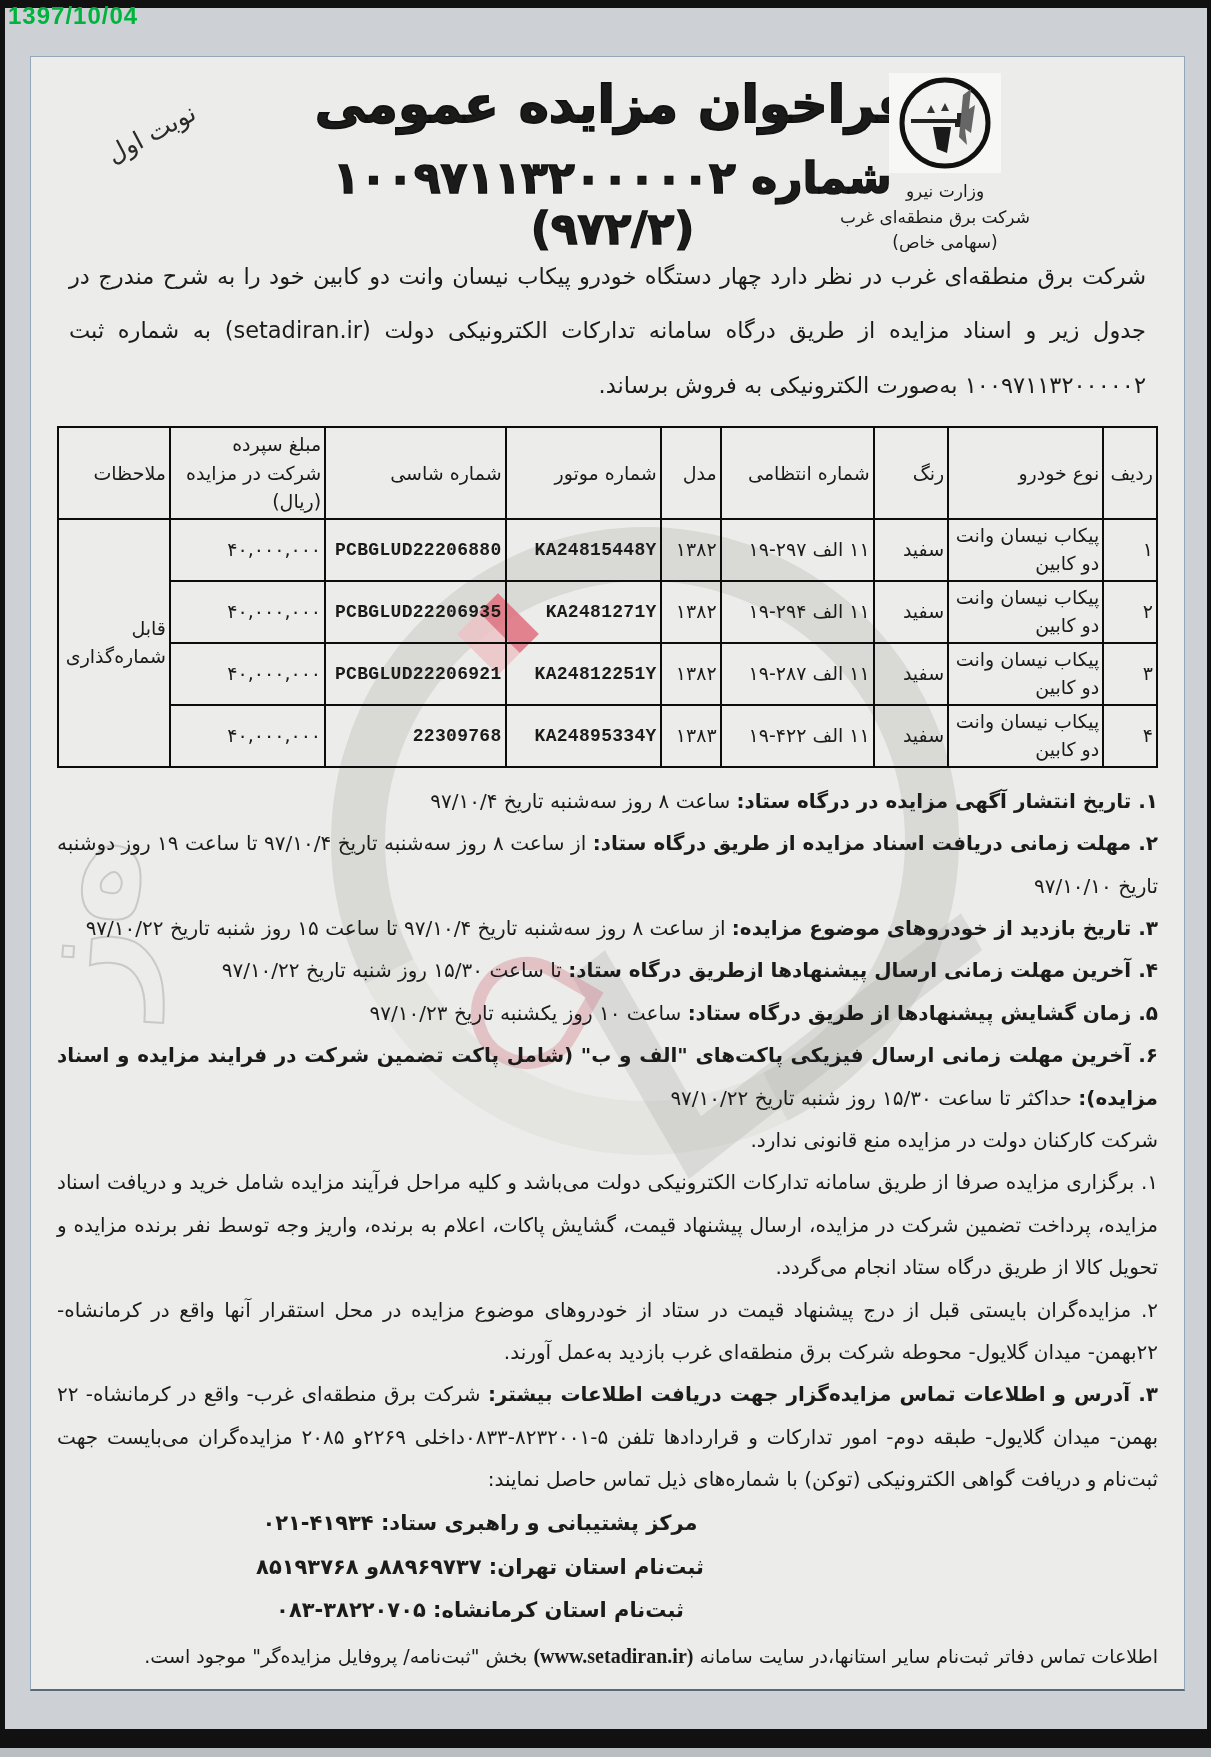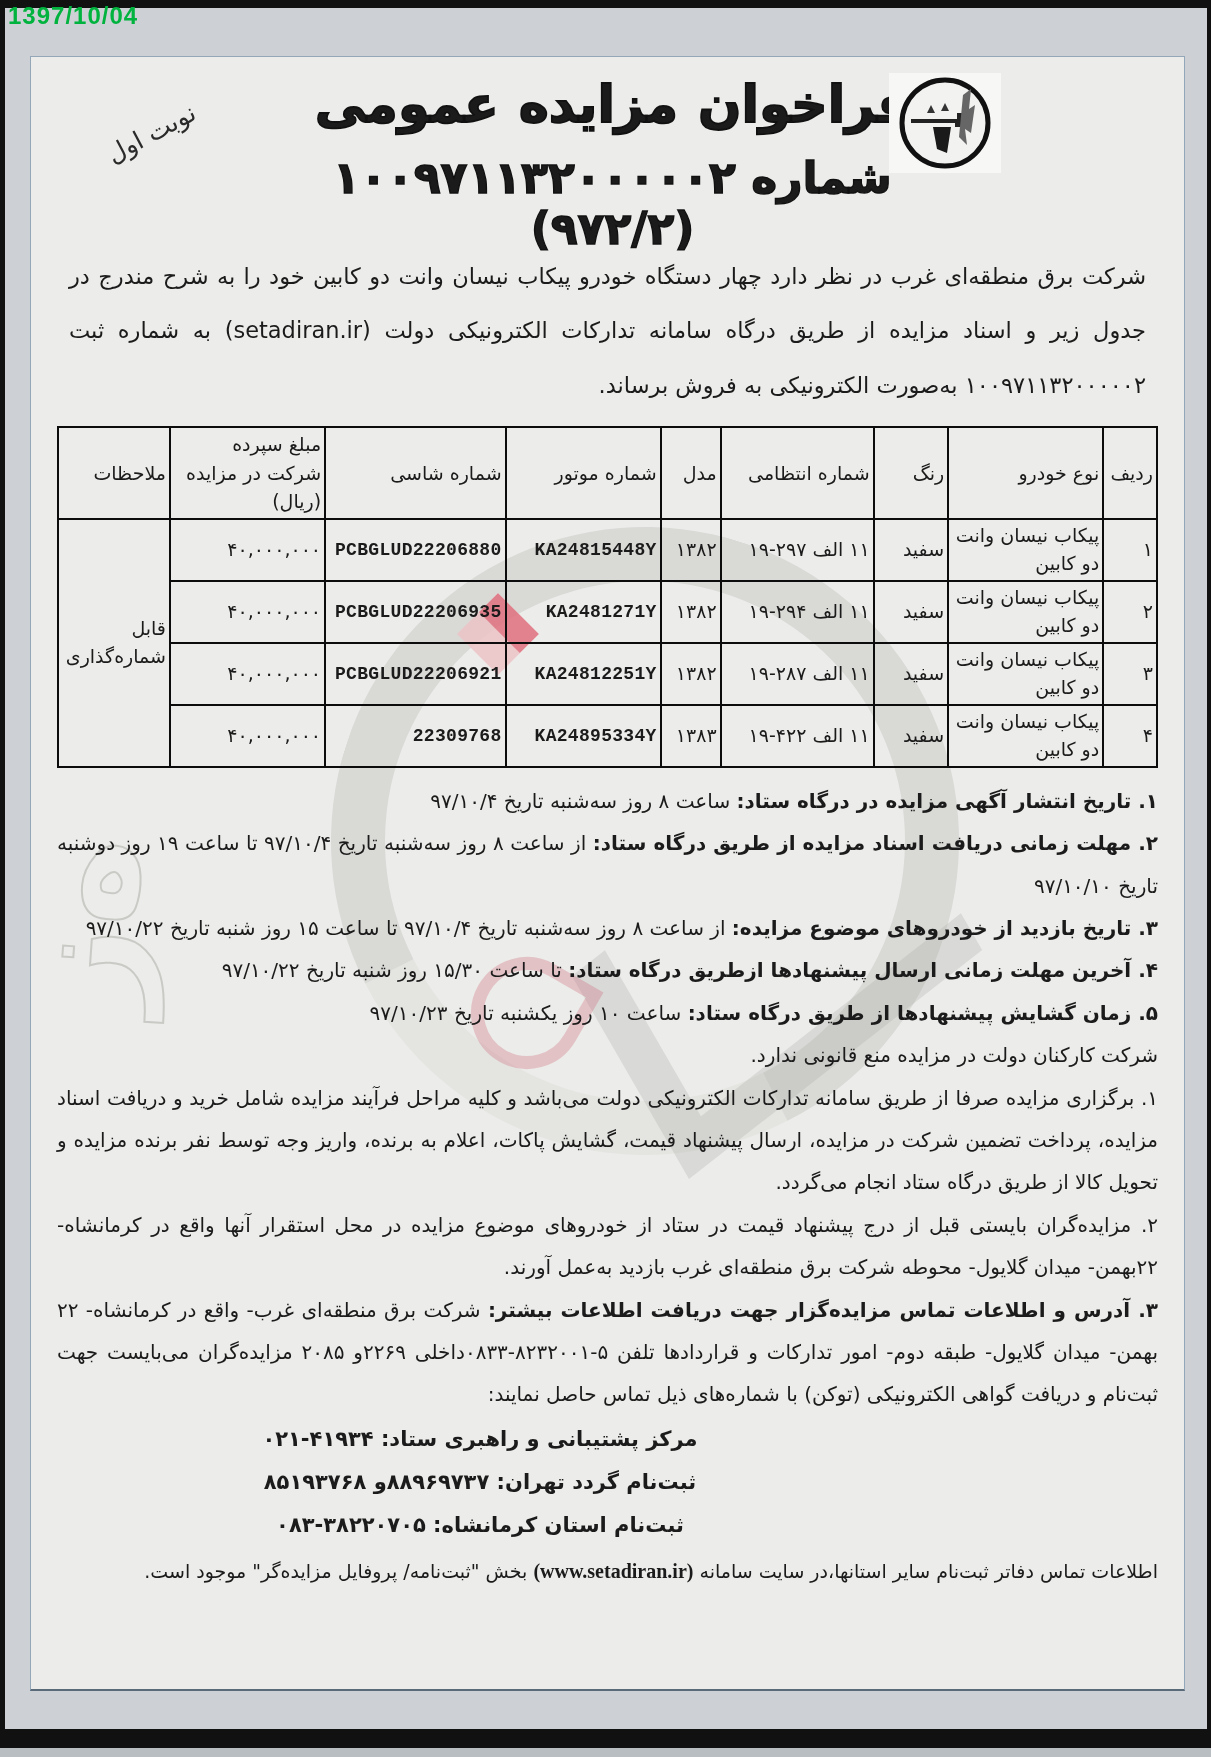--- a/index.html
+++ b/index.html
@@ -112,20 +112,25 @@
       </div>
       <div class="org">
         <div class="logo-box">
           <svg width="96" height="96" viewBox="0 0 96 96">
             <circle cx="48" cy="48" r="43" fill="#f2f2f0" stroke="#111" stroke-width="5"></circle>
             <path d="M14 44 L60 44 L60 38 L70 38 L70 52 L58 52 L58 48 L14 48 Z" fill="#222"></path>
             <path d="M30 38 L34 30 L38 38 Z M44 36 L48 28 L52 36 Z" fill="#333"></path>
             <path d="M66 20 L74 14 L72 34 L78 30 L74 58 L68 54 L70 70 L62 62 Z" fill="#666"></path>
             <path d="M36 52 L54 52 L50 78 L40 74 Z" fill="#1a1a1a"></path>
           </svg>
+        </div>
+        <div class="org-lines">
+          <div>وزارت نیرو</div>
+          <div>شرکت برق منطقه‌ای غرب</div>
+          <div>(سهامی خاص)</div>
         </div>
       </div>
     </div>
 
     <p class="intro">شرکت برق منطقه‌ای غرب در نظر دارد چهار دستگاه خودرو پیکاب نیسان وانت دو کابین خود را به شرح مندرج در جدول زیر و اسناد مزایده از طریق درگاه سامانه تدارکات الکترونیکی دولت (setadiran.ir) به شماره ثبت ۱۰۰۹۷۱۱۳۲۰۰۰۰۰۲ به‌صورت الکترونیکی به فروش برساند.</p>
 
     <table>
       <colgroup>
         <col class="c-no">
           <col class="c-type">
@@ -192,33 +197,34 @@
       </tr>
     </tbody>
       </table>
 
     <div class="sched">
       <div class="item"><b>۱. تاریخ انتشار آگهی مزایده در درگاه ستاد:</b><span> ساعت ۸ روز سه‌شنبه تاریخ ۹۷/۱۰/۴</span></div>
       <div class="item"><b>۲. مهلت زمانی دریافت اسناد مزایده از طریق درگاه ستاد:</b><span> از ساعت ۸ روز سه‌شنبه تاریخ ۹۷/۱۰/۴ تا ساعت ۱۹ روز دوشنبه تاریخ ۹۷/۱۰/۱۰</span></div>
       <div class="item"><b>۳. تاریخ بازدید از خودروهای موضوع مزایده:</b><span> از ساعت ۸ روز سه‌شنبه تاریخ ۹۷/۱۰/۴ تا ساعت ۱۵ روز شنبه تاریخ ۹۷/۱۰/۲۲</span></div>
       <div class="item"><b>۴. آخرین مهلت زمانی ارسال پیشنهادها ازطریق درگاه ستاد:</b><span> تا ساعت ۱۵/۳۰ روز شنبه تاریخ ۹۷/۱۰/۲۲</span></div>
       <div class="item"><b>۵. زمان گشایش پیشنهادها از طریق درگاه ستاد:</b><span> ساعت ۱۰ روز یکشنبه تاریخ ۹۷/۱۰/۲۳</span></div>
+      <div class="item"><b>۶. آخرین مهلت زمانی ارسال فیزیکی پاکت‌های "الف و ب" (شامل پاکت تضمین شرکت در فرایند مزایده و اسناد مزایده):</b><span> حداکثر تا ساعت ۱۵/۳۰ روز شنبه تاریخ ۹۷/۱۰/۲۲</span></div>
     </div>
 
     <div class="plain">شرکت کارکنان دولت در مزایده منع قانونی ندارد.</div>
 
     <div class="conds">
       <div class="item"><b></b><span>۱. برگزاری مزایده صرفا از طریق سامانه تدارکات الکترونیکی دولت می‌باشد و کلیه مراحل فرآیند مزایده شامل خرید و دریافت اسناد مزایده، پرداخت تضمین شرکت در مزایده، ارسال پیشنهاد قیمت، گشایش پاکات، اعلام به برنده، واریز وجه توسط نفر برنده مزایده و تحویل کالا از طریق درگاه ستاد انجام می‌گردد.</span></div>
       <div class="item"><b></b><span>۲. مزایده‌گران بایستی قبل از درج پیشنهاد قیمت در ستاد از خودروهای موضوع مزایده در محل استقرار آنها واقع در کرمانشاه- ۲۲بهمن- میدان گلایول- محوطه شرکت برق منطقه‌ای غرب بازدید به‌عمل آورند.</span></div>
       <div class="item"><b>۳. آدرس و اطلاعات تماس مزایده‌گزار جهت دریافت اطلاعات بیشتر:</b><span> شرکت برق منطقه‌ای غرب- واقع در کرمانشاه- ۲۲ بهمن- میدان گلایول- طبقه دوم- امور تدارکات و قراردادها تلفن ۵-۸۲۳۲۰۰۱-۰۸۳۳داخلی ۲۲۶۹و ۲۰۸۵ مزایده‌گران می‌بایست جهت ثبت‌نام و دریافت گواهی الکترونیکی (توکن) با شماره‌های ذیل تماس حاصل نمایند:</span></div>
     </div>
 
     <div class="contacts">
       <div class="cline"><span>مرکز پشتیبانی و راهبری ستاد:</span><span> ۴۱۹۳۴-۰۲۱</span></div>
-      <div class="cline"><span>ثبت‌نام گردد تهران:</span><span> ۸۸۹۶۹۷۳۷و ۸۵۱۹۳۷۶۸</span></div>
+      <div class="cline"><span>ثبت‌نام استان تهران:</span><span> ۸۸۹۶۹۷۳۷و ۸۵۱۹۳۷۶۸</span></div>
       <div class="cline"><span>ثبت‌نام استان کرمانشاه:</span><span> ۳۸۲۲۰۷۰۵-۰۸۳</span></div>
     </div>
 
     <div class="registry">
       <span>اطلاعات تماس دفاتر ثبت‌نام سایر استانها،در سایت سامانه </span><b>(www.setadiran.ir)</b><span> بخش "ثبت‌نامه/ پروفایل مزایده‌گر" موجود است.</span>
     </div>
 
   </div>
 </div>
 

